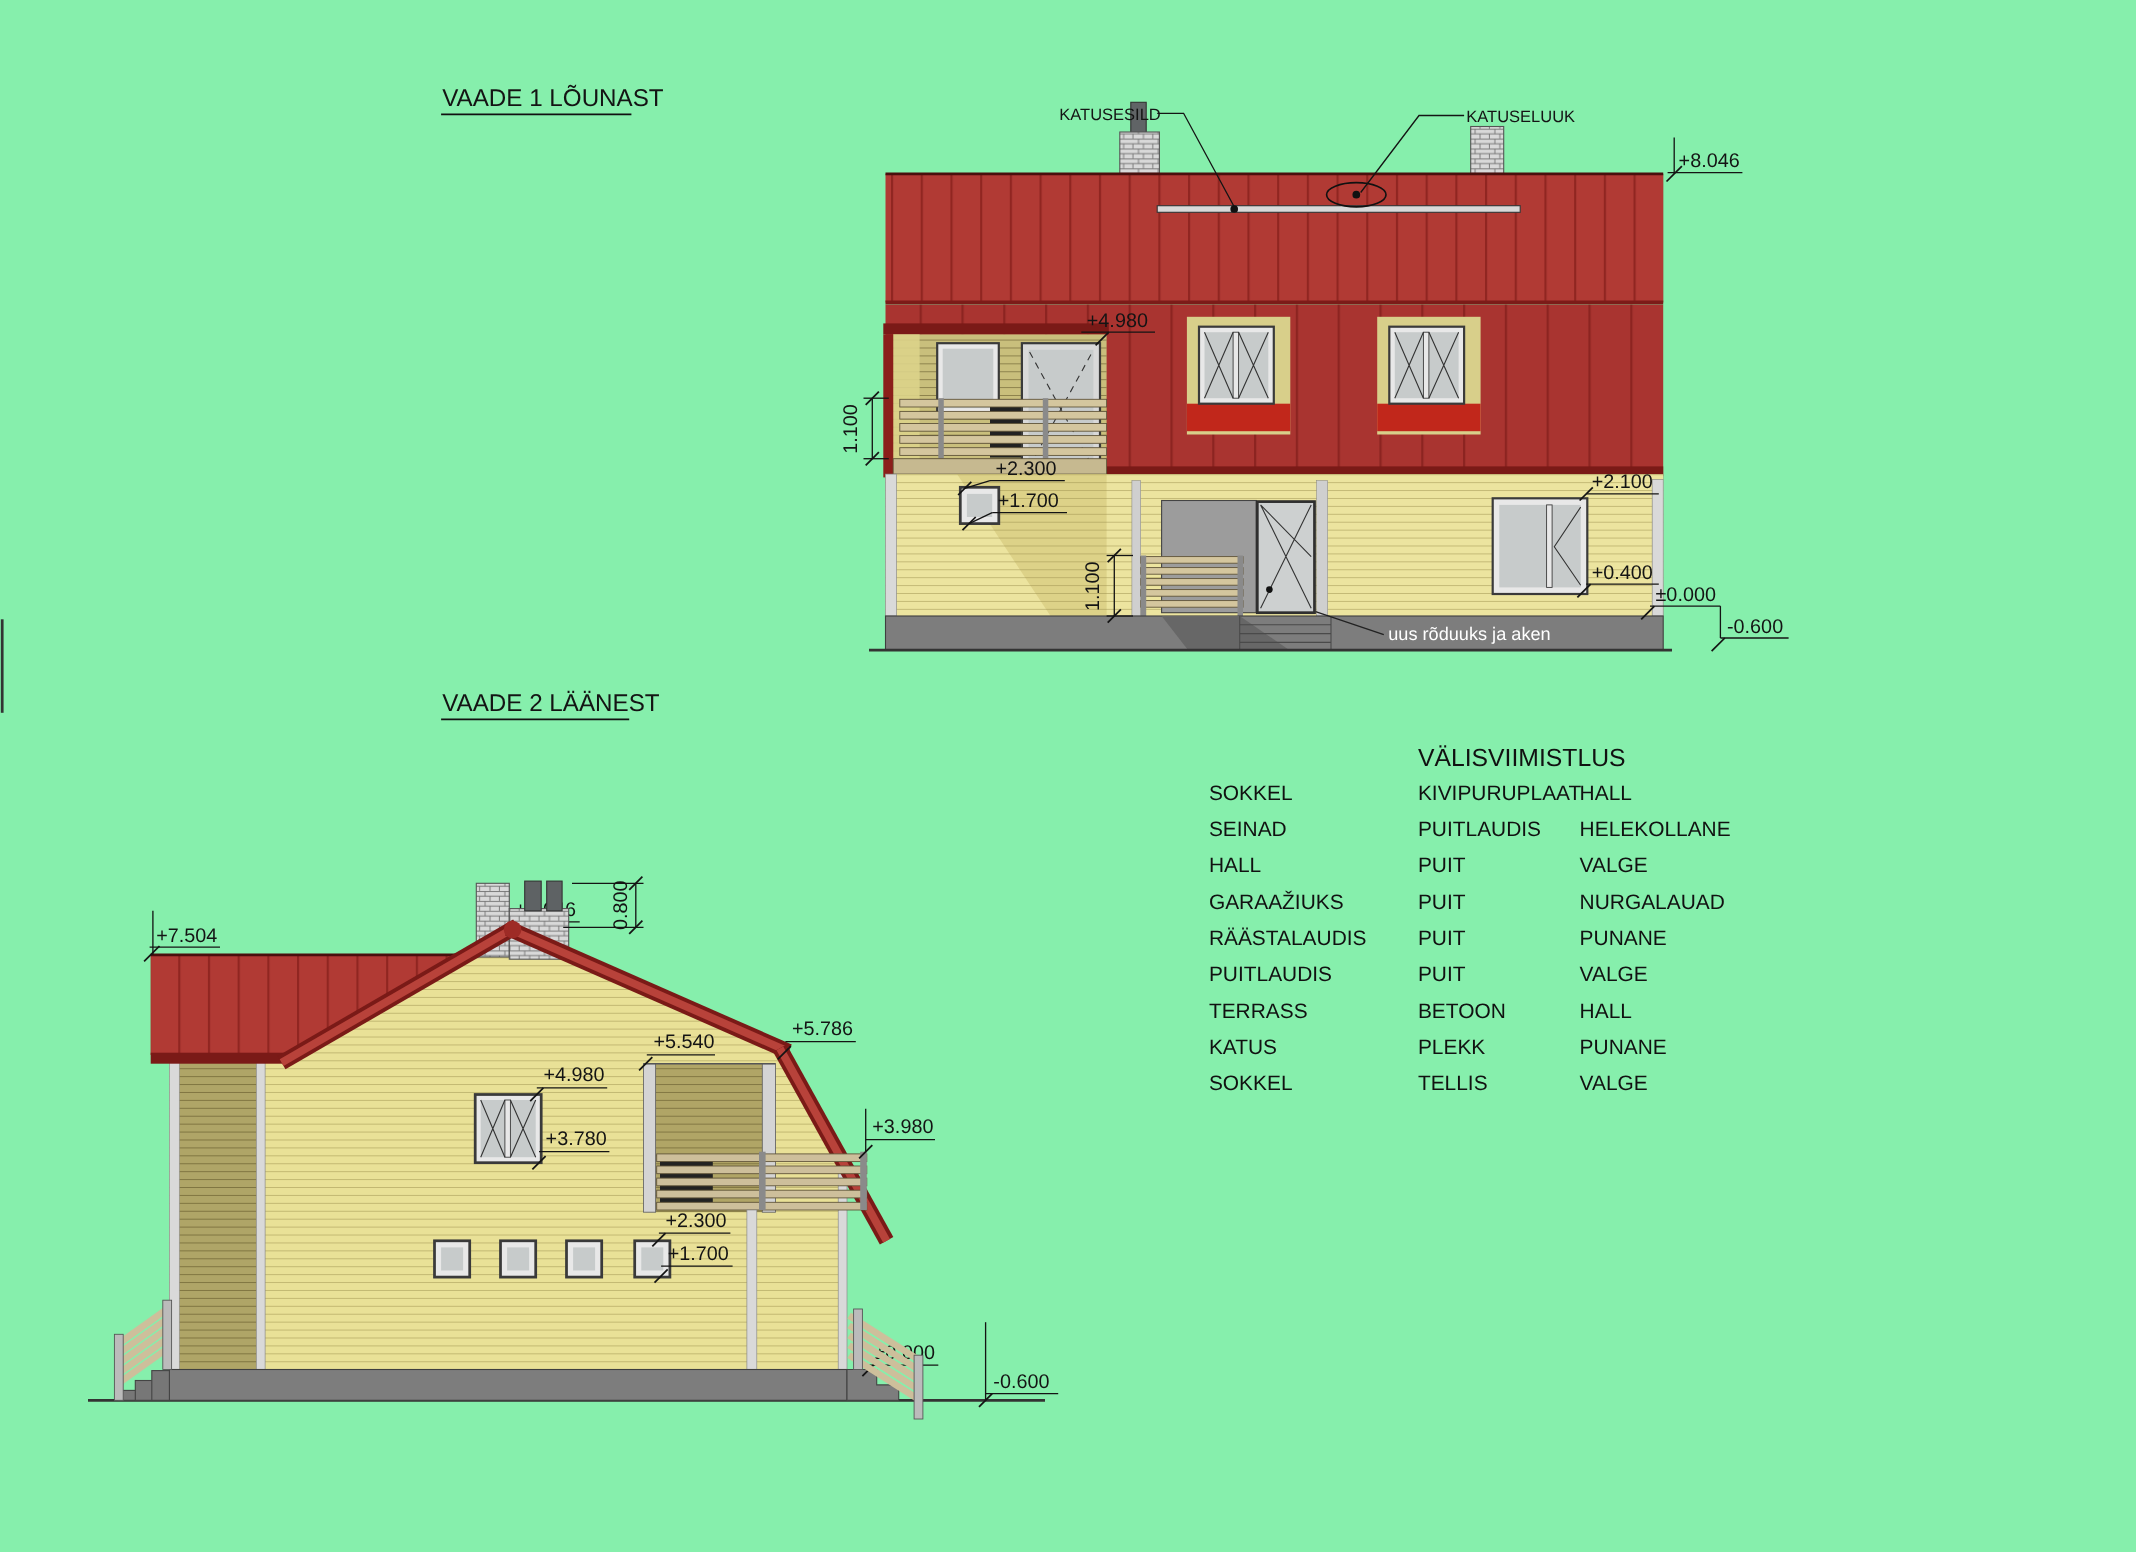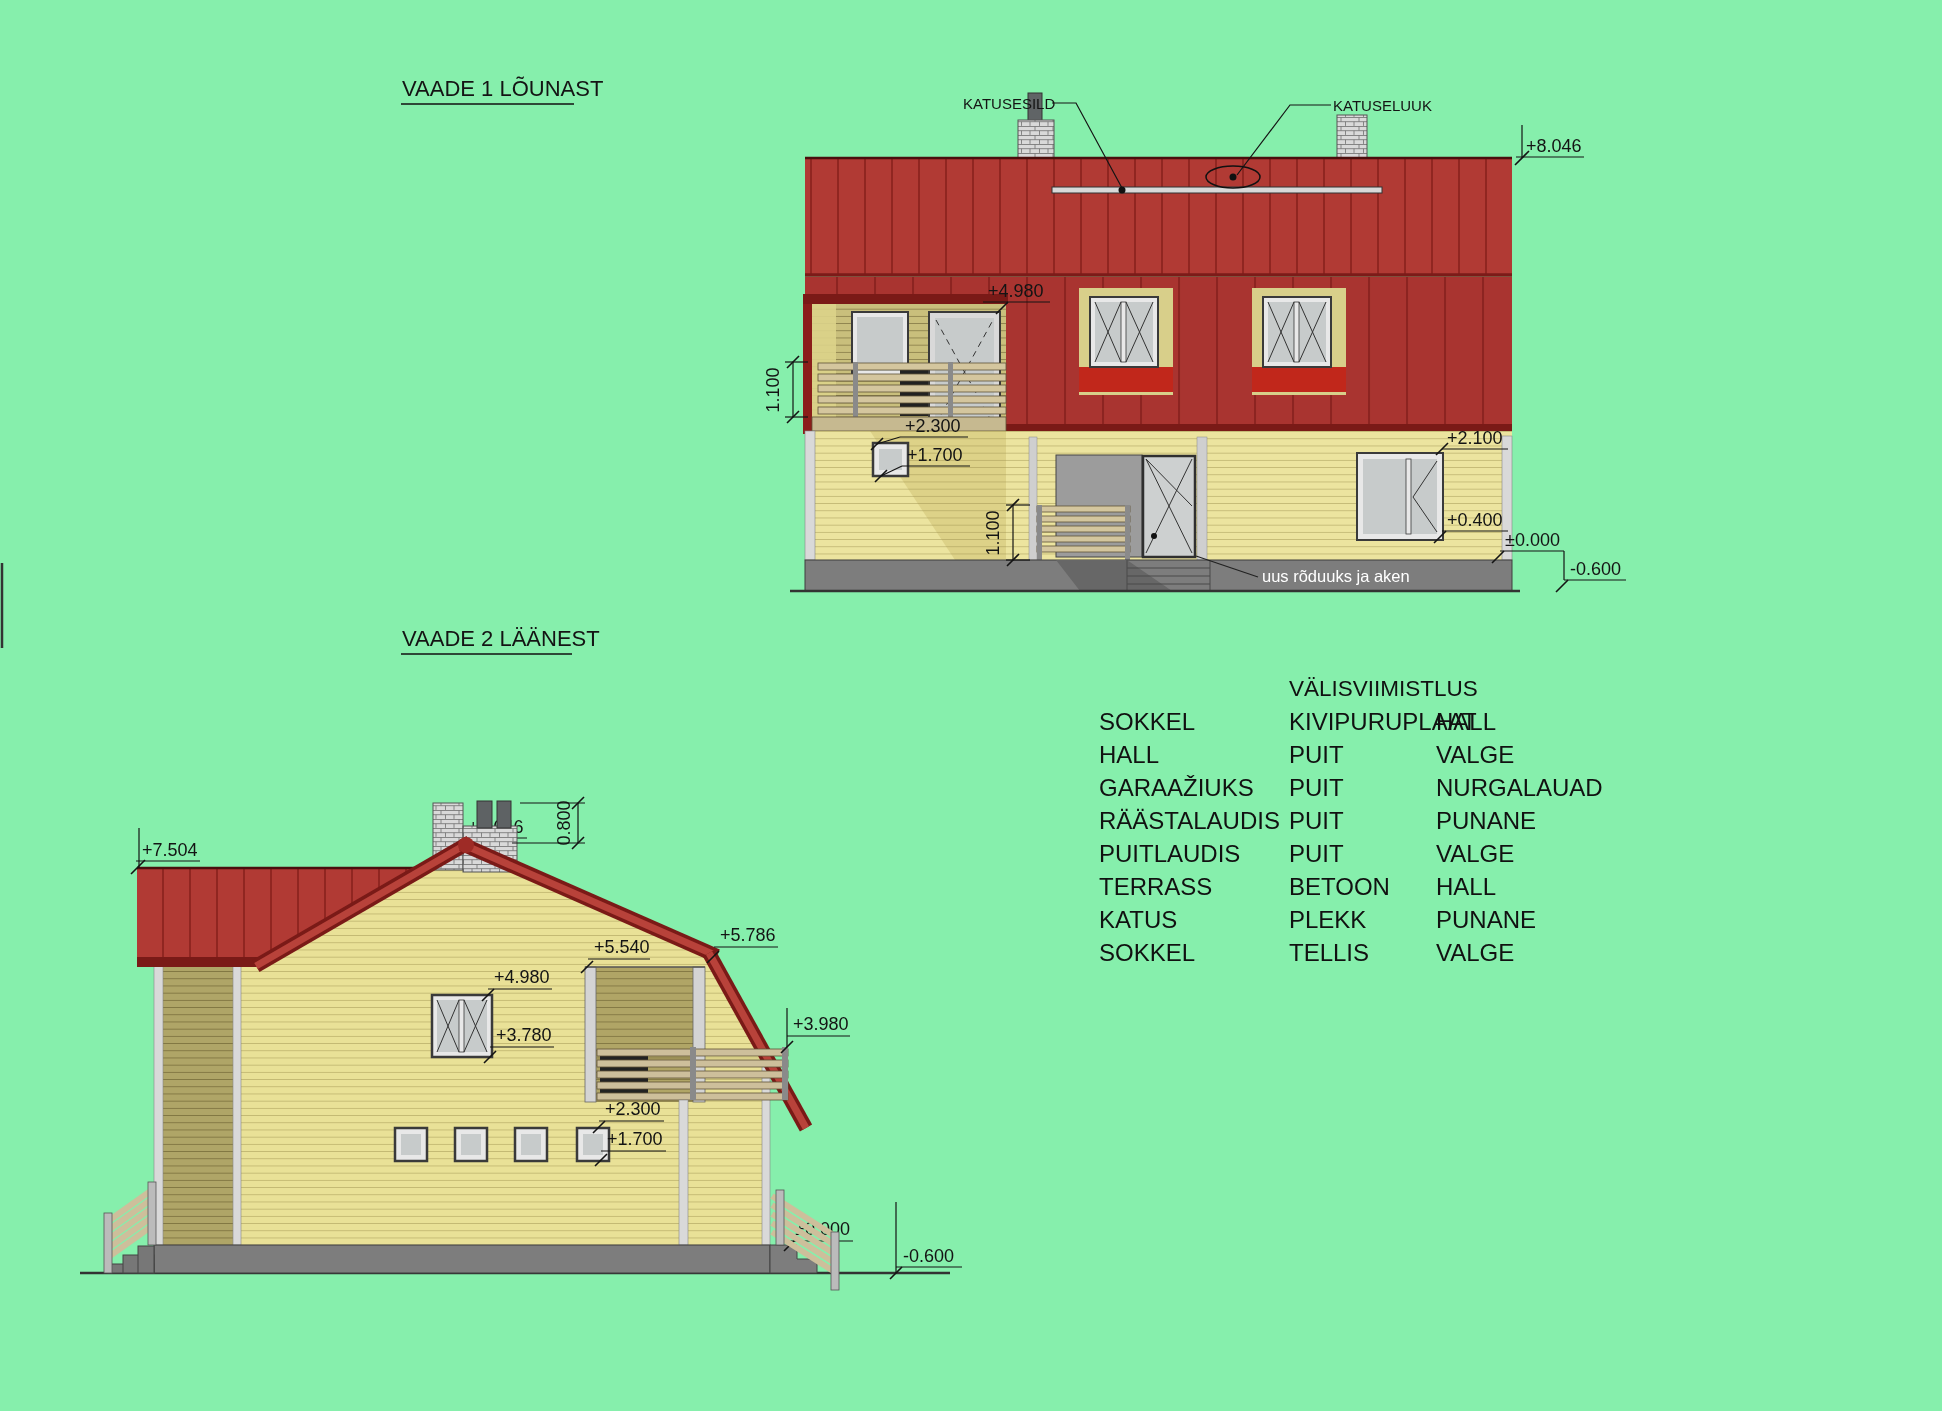--- a/index.html
+++ b/index.html
@@ -9,21 +9,21 @@
   .title{font-size:22px;}
   .dim{font-size:18px;}
   .callout{font-size:15px;}
   .note{font-size:16.5px;fill:#ffffff;}
   .dl{stroke:#141414;stroke-width:1.2;fill:none;}
   .tk{stroke:#141414;stroke-width:1.6;}
   .frameln{stroke:#333;stroke-width:1;fill:none;}
   .materials{position:absolute;left:1099px;top:672px;color:#111;}
   .materials .hdr{margin-left:190px;font-size:22.5px;line-height:33px;white-space:nowrap;}
   .materials .row{display:grid;grid-template-columns:190px 147px auto;
-                  font-size:24px;line-height:33px;white-space:nowrap;}
+                  font-size:19px;line-height:33px;white-space:nowrap;}
 </style>
 </head>
 <body>
 
 <div class="sheet">
 
 <svg width="1942" height="1411" viewBox="0 0 1942 1411">
   <defs>
     <pattern id="sidL" width="10" height="7.2" patternUnits="userSpaceOnUse">
       <path d="M0 6.8 H10" stroke="#9c8f4e" stroke-width="1" opacity="0.5"></path>
@@ -407,20 +407,25 @@
 
 
 <div class="materials">
   <div class="hdr">VÄLISVIIMISTLUS</div>
   <div class="row">
     <span>SOKKEL</span>
     <span>KIVIPURUPLAAT</span>
     <span>HALL</span>
   </div>
   <div class="row">
+    <span>SEINAD</span>
+    <span>PUITLAUDIS</span>
+    <span>HELEKOLLANE</span>
+  </div>
+  <div class="row">
     <span>HALL</span>
     <span>PUIT</span>
     <span>VALGE</span>
   </div>
   <div class="row">
     <span>GARAAŽIUKS</span>
     <span>PUIT</span>
     <span>NURGALAUAD</span>
   </div>
   <div class="row">

